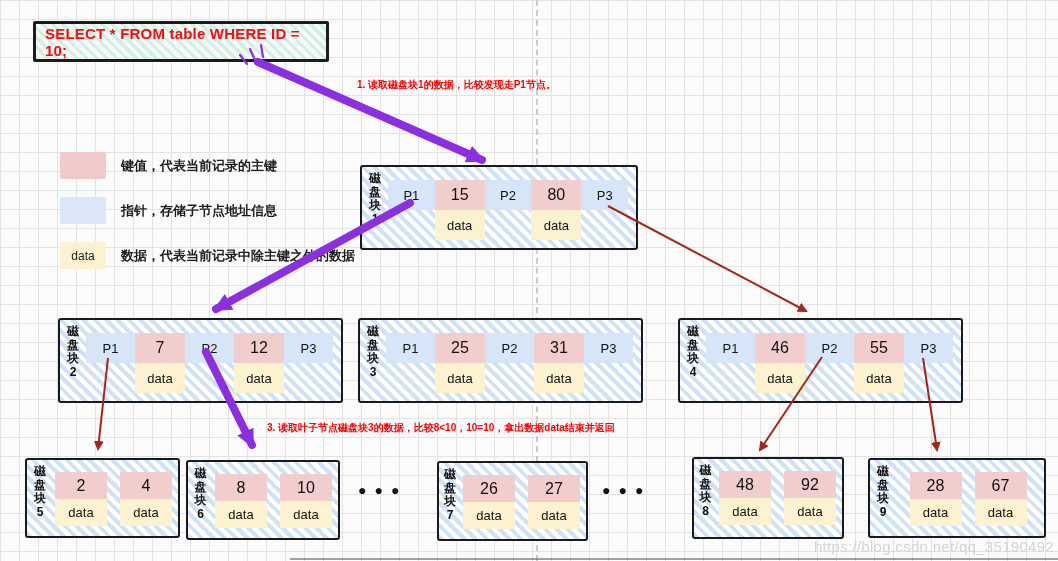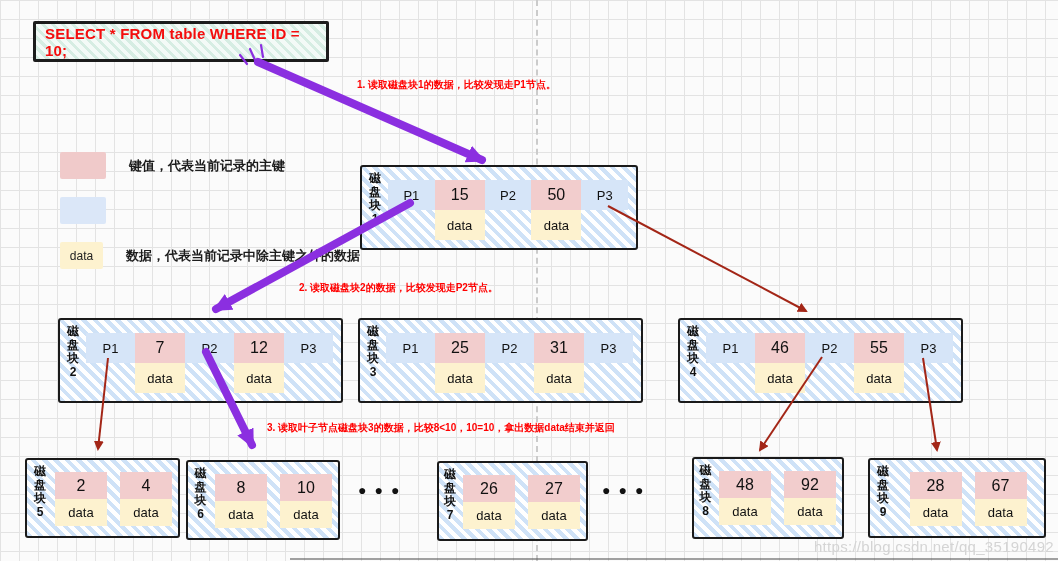--- a/index.html
+++ b/index.html
@@ -31,21 +31,21 @@
   .sql-box span{color:var(--sql-red);font-weight:bold;font-size:15px;letter-spacing:.2px;}
 
   
   .annotation{position:absolute;color:var(--annotation-red);font-weight:bold;font-size:10px;white-space:nowrap;}
   #annotation-1{left:357px;top:78px;}
   #annotation-2{left:299px;top:281px;}
   #annotation-3{left:267px;top:421px;}
 
   
   .legend{position:absolute;left:60px;top:152px;width:300px;}
-  .legend-row{display:flex;align-items:center;margin-bottom:18px;height:27px;gap:8px;}
+  .legend-row{display:flex;align-items:center;margin-bottom:18px;height:27px;}
   .legend-swatch{width:46px;height:27px;border-radius:2px;display:flex;align-items:center;justify-content:center;font-size:12px;color:#222;}
   .legend-swatch.key{background:#f0caca;}
   .legend-swatch.ptr{background:#dbe7f8;}
   .legend-swatch.data{background:var(--data-cell);}
   .legend-label{margin-left:15px;font-size:13px;font-weight:600;color:#1c1c1c;white-space:nowrap;}
 
   
   .dnode{
     position:absolute;border:2.5px solid var(--node-border);border-radius:3px;box-sizing:border-box;
     background:repeating-linear-gradient(45deg,#cfe2f7 0 4px,#ffffff 4px 8px);
@@ -98,30 +98,30 @@
 <div id="stage">
 
   <div class="page-divider"></div>
   <div class="bottom-line"></div>
 
   <div class="sql-box">
     <span>SELECT *  FROM table WHERE ID = 10;</span>
   </div>
 
   <div class="annotation" id="annotation-1">1. 读取磁盘块1的数据，比较发现走P1节点。</div>
-  <div class="annotation" id="annotation-2">2. 读取磁盘块2的数据，比较发现走P2节点。</div>
   <div class="annotation" id="annotation-3">3. 读取叶子节点磁盘块3的数据，比较8&lt;10，10=10，拿出数据data结束并返回</div>
 
   <div class="legend">
     <div class="legend-row">
       <div class="legend-swatch key"></div>
       <div class="legend-label">键值，代表当前记录的主键</div>
     </div>
     <div class="legend-row">
       <div class="legend-swatch ptr"></div>
+      <div class="legend-label">指针，存储子节点地址信息</div>
     </div>
     <div class="legend-row">
       <div class="legend-swatch data">data</div>
       <div class="legend-label">数据，代表当前记录中除主键之外的数据</div>
     </div>
   </div>
 
   <div id="nodes">
       <div class="dnode internal" id="node-1">
         <div class="vlabel">
@@ -132,21 +132,21 @@
         </div>
         <div class="node-body">
           <div class="strip">
             <div class="cell-ptr">P1</div>
             <div class="cell-keycol">
               <div class="cell-key">15</div>
               <div class="cell-data">data</div>
             </div>
             <div class="cell-ptr">P2</div>
             <div class="cell-keycol">
-              <div class="cell-key">50</div>
+              <div class="cell-key">80</div>
               <div class="cell-data">data</div>
             </div>
             <div class="cell-ptr">P3</div>
           </div>
         </div>
       </div>
       <div class="dnode internal" id="node-2">
         <div class="vlabel">
           <span>磁</span>
           <span>盘</span>

